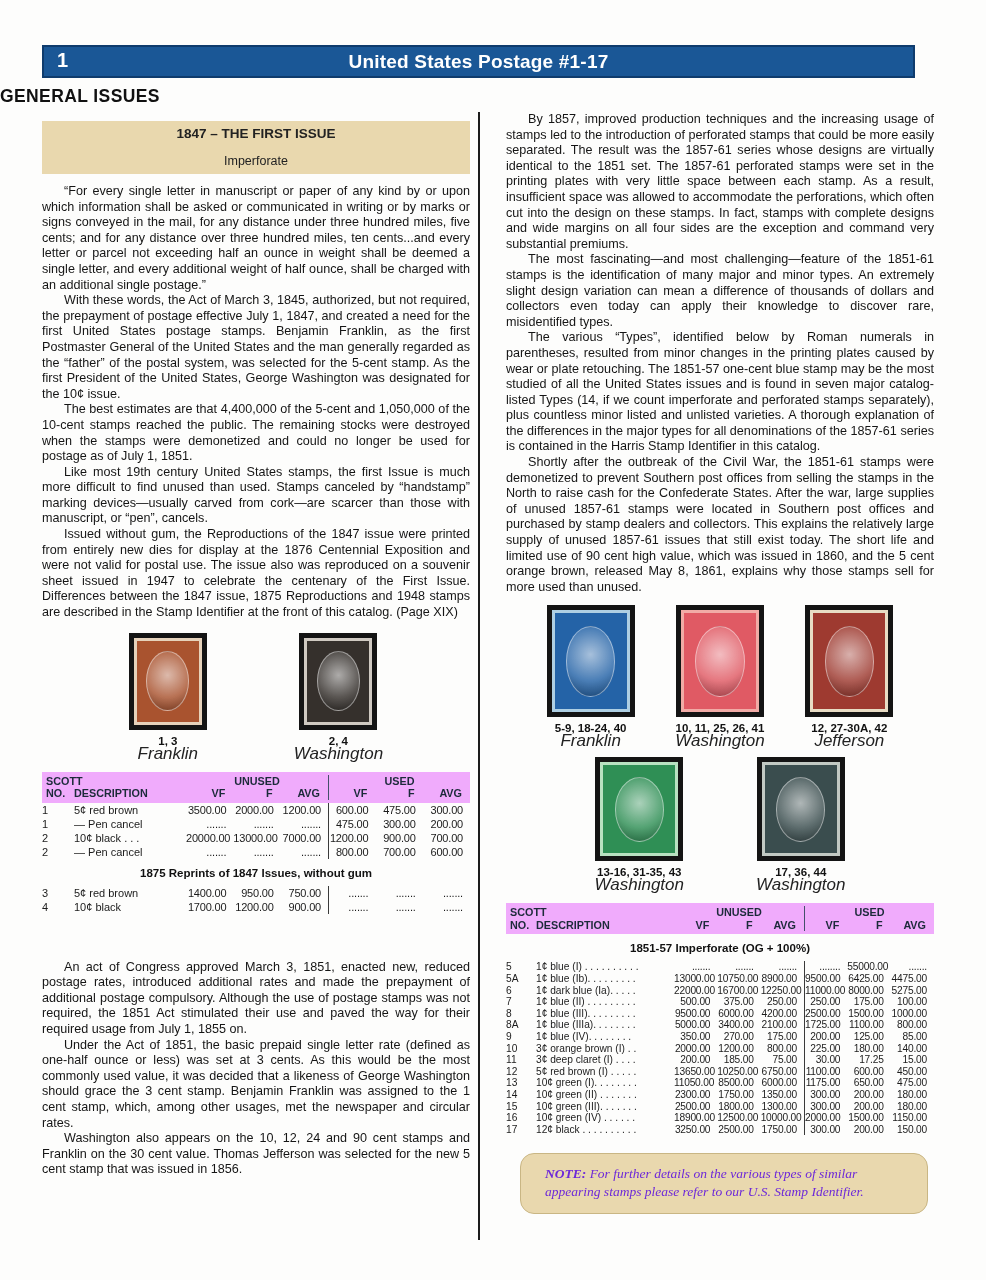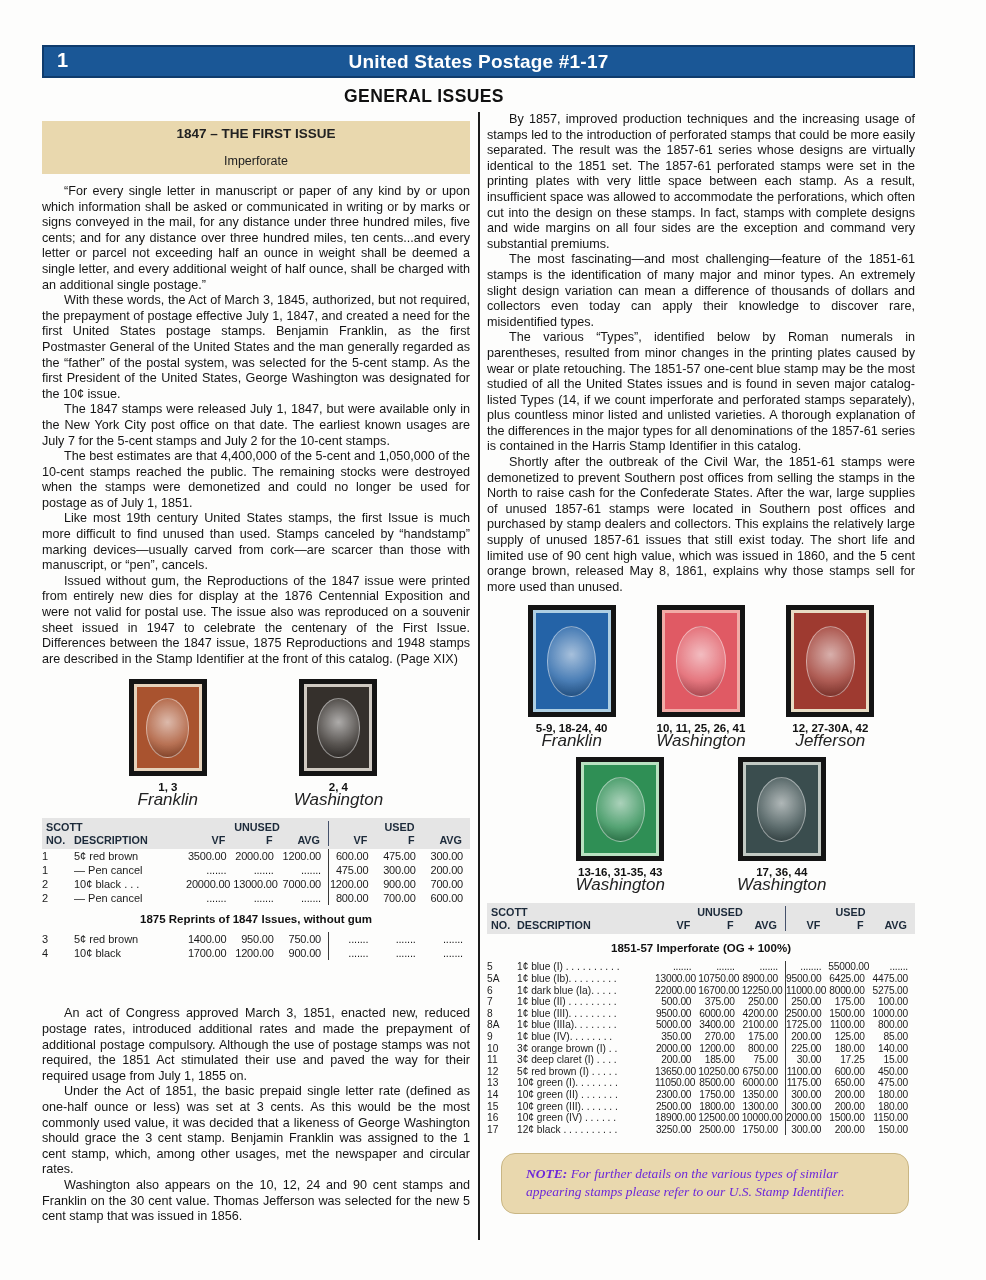--- a/index.html
+++ b/index.html
@@ -5,27 +5,27 @@
   html,body { margin:0; padding:0; background:#ffffff; }
   body { font-family: "Liberation Sans", sans-serif; color:#1a1a1a; }
   #page { position:relative; width:986px; height:1280px; background:#fdfdfc; overflow:hidden; }
 
   
   .header-bar { position:absolute; left:42px; top:45px; width:873px; height:33px;
     background:#1a5796; border:2px solid #0f3c6d; box-sizing:border-box;
     display:flex; align-items:center; justify-content:center; }
   .header-bar .page-num { position:absolute; left:13px; top:2px; color:#fff; font-size:20px; font-weight:bold; }
   .header-bar .bar-title { color:#fff; font-size:19px; font-weight:bold; letter-spacing:0.2px; }
-  .main-title { position:absolute; left:12px; top:86px; width:824px; text-align:center;
+  .main-title { position:absolute; left:0; top:86px; width:824px; 
     font-size:17.5px; font-weight:bold; letter-spacing:0.4px; color:#111; }
 
   
   .col { position:absolute; width:428px; }
   #left-col { left:42px; top:121px; }
-  #right-col { left:487px; top:112px; }
+  #right-col { left:506px; top:112px; }
   .col-divider { position:absolute; left:478px; top:112px; width:2px; height:1128px; background:#1c1c1c; }
 
   
   .sec-head { background:#e9d8ae; text-align:center; padding:5px 4px 6px 4px; margin-bottom:10px; }
   .sec-head .sec-title { font-size:13.5px; font-weight:bold; color:#222; }
   .sec-head .sec-sub { font-size:12.5px; color:#222; margin-top:13px; }
 
   
   .paras p { margin:0; font-size:12.6px; line-height:15.6px; text-align:justify; text-indent:22px; color:#151515; }
 
@@ -40,21 +40,21 @@
     display:flex; align-items:center; justify-content:center; }
   .stamp-oval { width:66%; height:72%; border-radius:50%;
     background: radial-gradient(circle at 50% 40%, rgba(255,255,255,0.6), rgba(255,255,255,0.18) 55%, rgba(0,0,0,0.3) 95%);
     border:1px solid rgba(255,255,255,0.45); }
   .stamp-caption { margin-top:5px; font-size:11.5px; font-weight:bold; color:#111; }
   .stamp-name { font-size:17px; font-style:italic; color:#222; line-height:13px; }
 
   
   .ptable { margin-top:12px; }
   .t-grid { display:grid; grid-template-columns:var(--cols); align-items:end; }
-  .thead-band { background:#e5e5e5; padding:3px 0 3px 0; }
+  .thead-band { background:#f0abfc; padding:3px 0 3px 0; }
   .th { font-weight:bold; font-size:10.8px; color:#1c2a3a; line-height:12.5px; }
   .th.center { text-align:center; }
   .th.right { text-align:right; padding-right:8px; }
   .span3 { grid-column: span 3; }
   .used-div { border-left:1.4px solid #44506a; }
   .tsec-label { text-align:center; font-weight:bold; font-size:11.5px; margin:8px 0 7px 0; color:#111; }
   .trow { display:grid; grid-template-columns:var(--cols); }
   .trow .tcell { font-size:var(--rowfs); line-height:var(--rowlh); color:#1b1b1b; white-space:nowrap; overflow:hidden; }
   .trow .tcell.num { text-align:right; padding-right:7px; letter-spacing:-0.2px; }
   .trow .tcell.used-first { border-left:1.2px solid #3a3a3a; }
@@ -83,21 +83,20 @@
   <div class="col" id="left-col">
 
     <div class="sec-head">
       <div class="sec-title">1847 – THE FIRST ISSUE</div>
       <div class="sec-sub">Imperforate</div>
     </div>
 
     <div class="paras">
         <p>“For every single letter in manuscript or paper of any kind by or upon which information shall be asked or communicated in writing or by marks or signs conveyed in the mail, for any distance under three hundred miles, five cents;  and for any distance over three hundred miles, ten cents...and every letter or parcel not exceeding half an ounce in weight shall be deemed a single letter, and every additional weight of half ounce, shall be charged with an additional single postage.”</p>
         <p>With these words, the Act of March 3, 1845, authorized, but not required, the prepayment of postage effective July 1, 1847, and created a need for the first United States postage stamps.  Benjamin Franklin, as the first Postmaster General of the United States and the man generally regarded as the “father” of the postal system, was selected for the 5-cent stamp. As the first President of the United States, George Washington was designated for the 10¢ issue.</p>
-        <p>The 1847 stamps were released July 1, 1847, but were available only in the New York City post office on that date. The earliest known usages are July 7 for the 5-cent stamps and July 2 for the 10-cent stamps.</p>
         <p>The best estimates are that 4,400,000 of the 5-cent and 1,050,000 of the 10-cent stamps reached the public. The remaining stocks were destroyed when the stamps were demonetized and could no longer be used for postage as of July 1, 1851.</p>
         <p>Like most 19th century United States stamps, the first Issue is much more difficult to find unused than used. Stamps canceled by “handstamp” marking devices—usually carved from cork—are scarcer than those with manuscript, or “pen”, cancels.</p>
         <p>Issued without gum, the Reproductions of the 1847 issue were printed from entirely new dies for display at the 1876 Centennial Exposition and were not valid for postal use.  The issue also was reproduced on a souvenir sheet issued in 1947 to celebrate the centenary of the First Issue. Differences between the 1847 issue, 1875 Reproductions and 1948 stamps are described in the Stamp Identifier at the front of this catalog. (Page XIX)</p>
       </div>
 
     <div class="spacer-12"></div>
     <div class="stamps-row">
         <div class="stamp-fig">
           <div class="stamp-frame" style="--ink: #a9532f; --paper: #e6d2bb;">
             <div class="stamp-paper">

